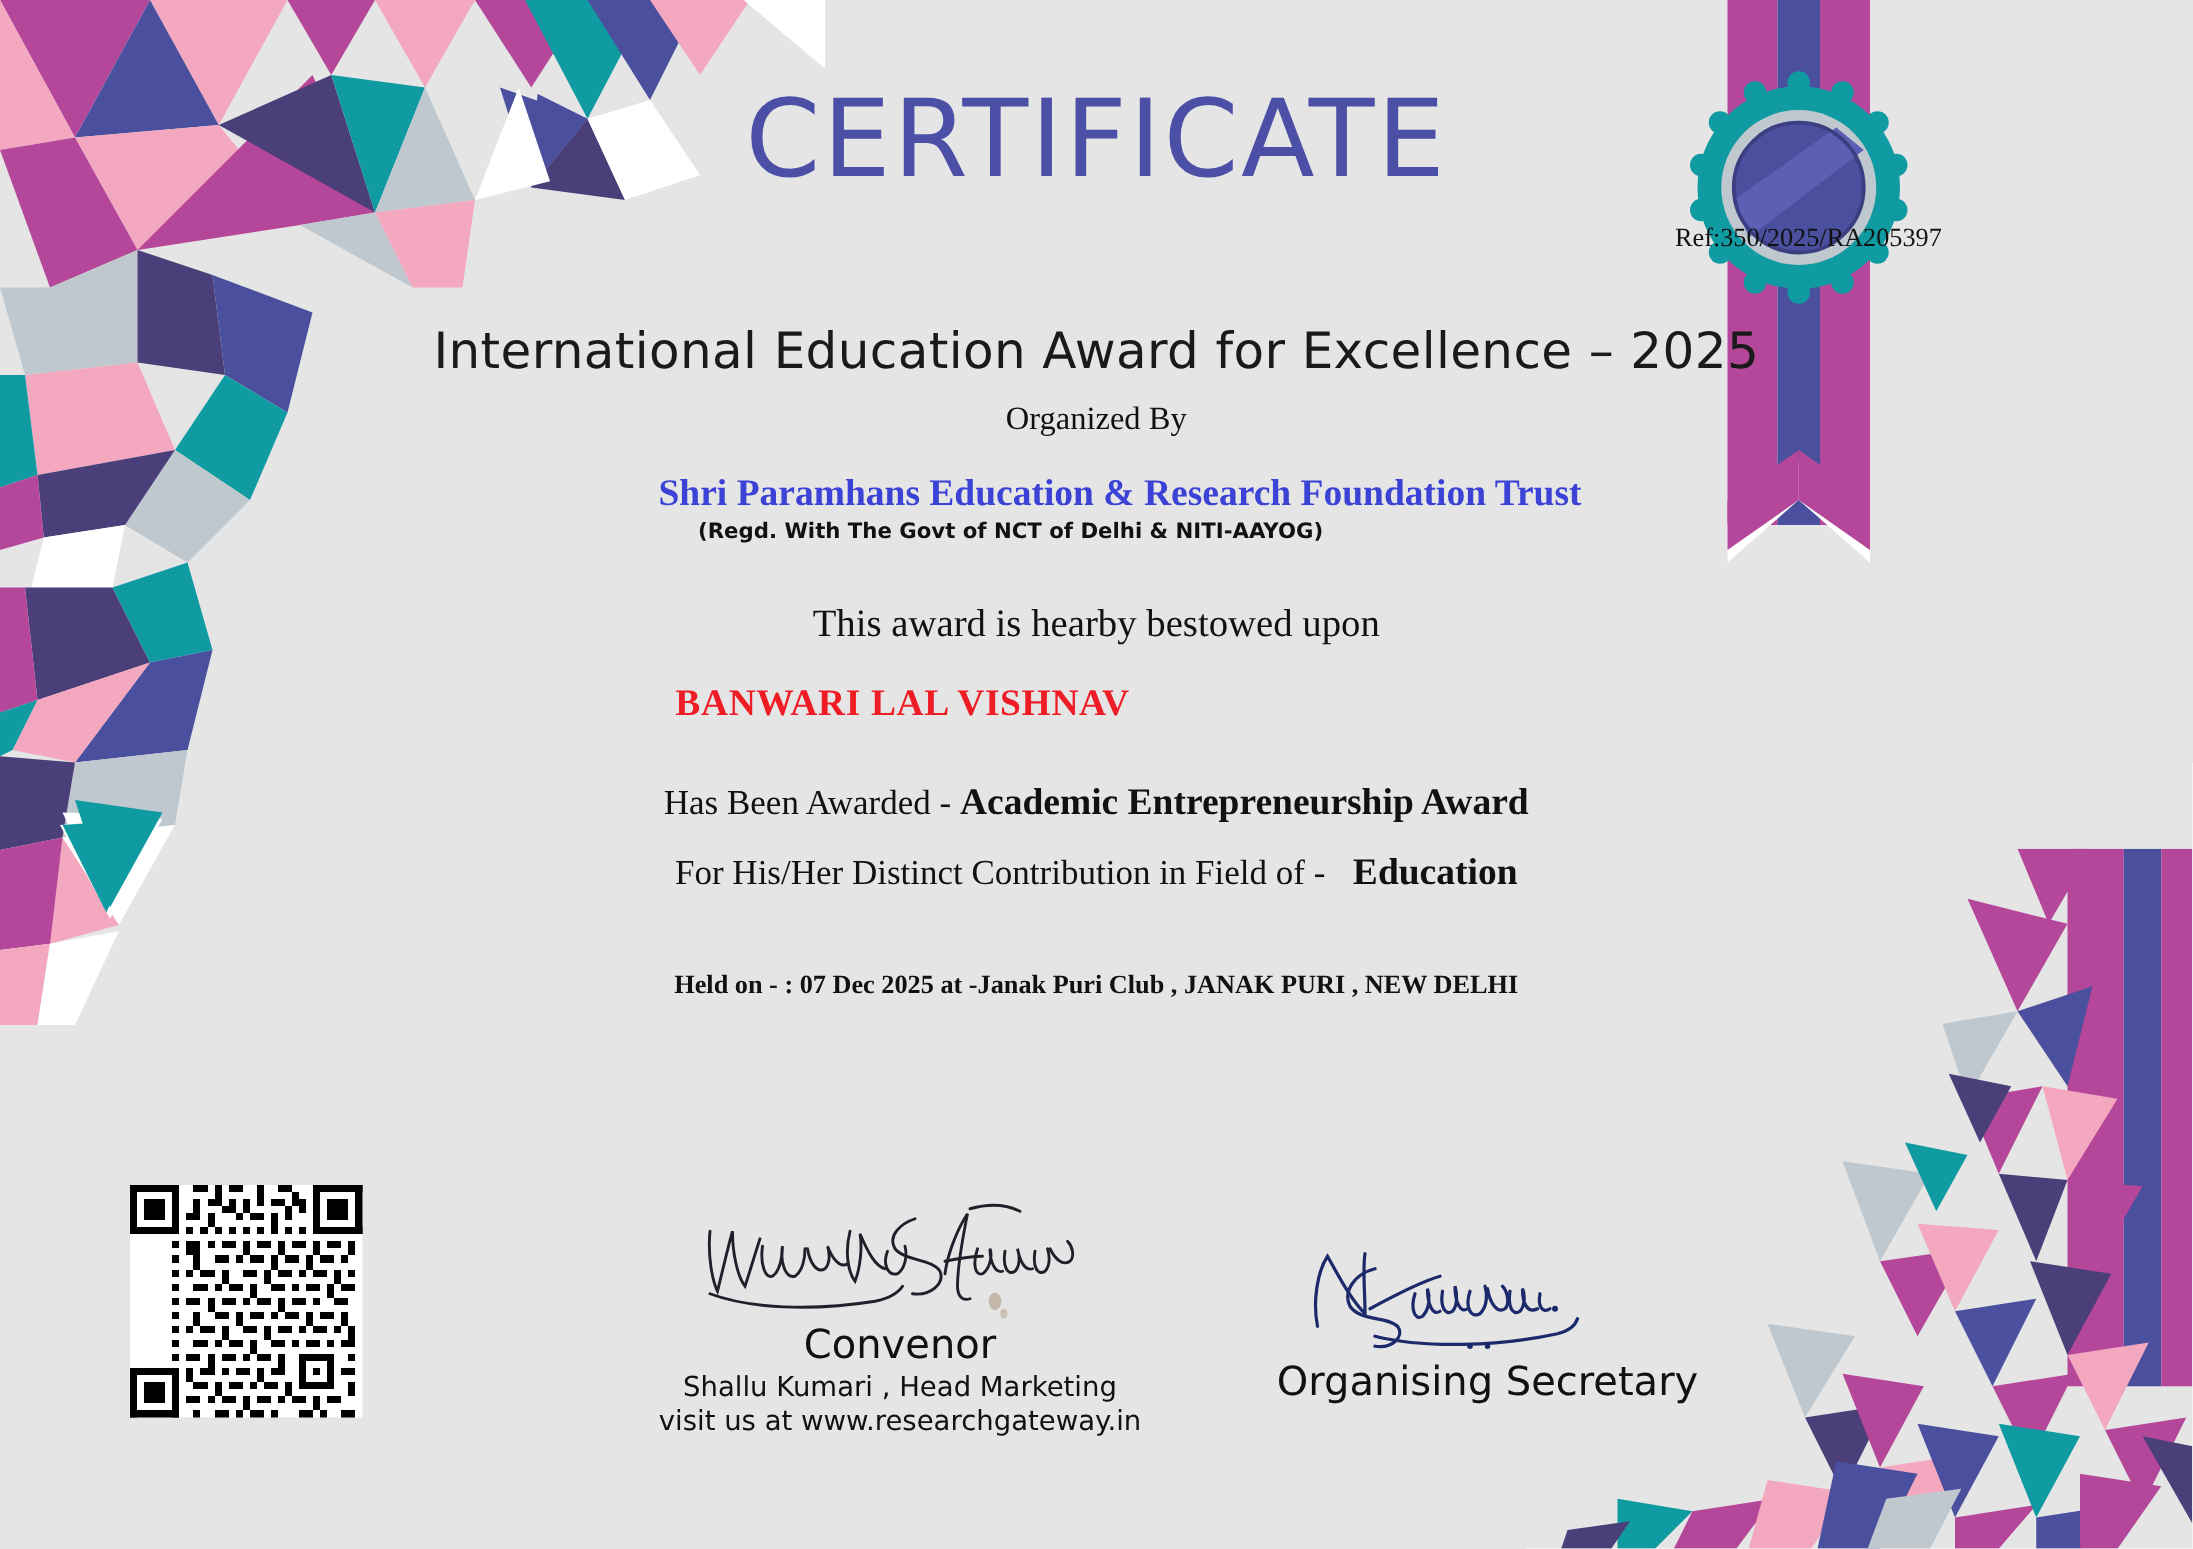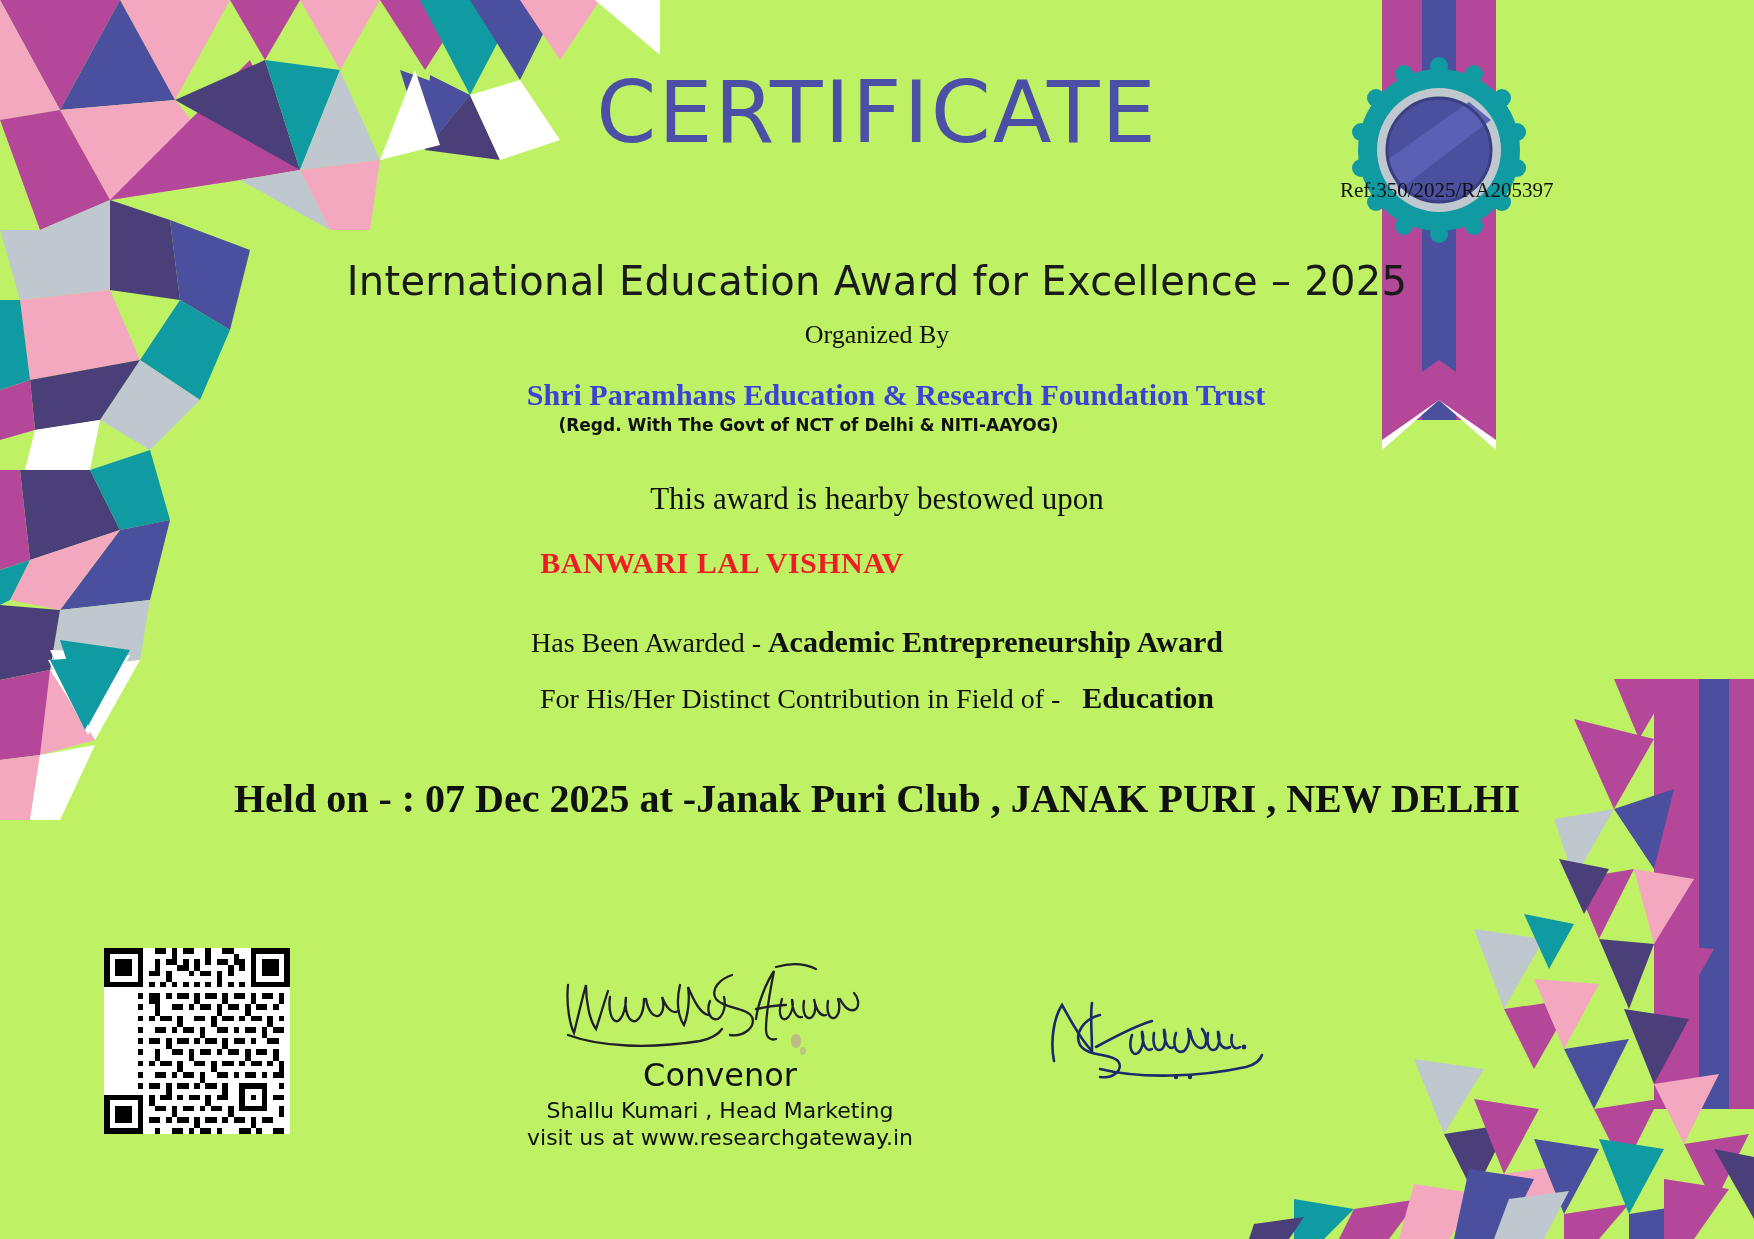--- a/index.html
+++ b/index.html
@@ -8,21 +8,21 @@
     background: #ffffff;
   }
   body {
     font-family: "Liberation Serif", serif;
   }
   .certificate {
     position: relative;
     width: 1754px;
     height: 1239px;
     overflow: hidden;
-    background: #bef264;
+    background: #e5e5e5;
   }
 
   
   .deco {
     position: absolute;
     pointer-events: none;
   }
   .deco svg { display: block; }
 
   .deco-tl { left: 0; top: 0; }
@@ -135,21 +135,21 @@
     font-weight: bold;
     font-size: 30px;
     margin-left: 22px;
   }
   .held-line {
     position: absolute;
     top: 775px;
     left: 0;
     width: 1754px;
     text-align: center;
-    font-size: 40px;
+    font-size: 21px;
     font-weight: bold;
     color: #111;
   }
 
   
   .qr {
     position: absolute;
     left: 104px;
     top: 948px;
     width: 186px;
@@ -589,15 +589,16 @@
         <path d="M168,48 C166,60 170,68 176,64 C180,60 180,50 178,46 C178,58 182,66 190,62"></path>
         <path d="M192,50 C190,60 194,66 200,62"></path>
         <path d="M60,84 C100,94 160,92 206,82 C214,80 220,76 222,70"></path>
       </g>
       <g fill="#1c2a6b">
         <circle cx="136" cy="92" r="2.2"></circle>
         <circle cx="150" cy="92" r="2.2"></circle>
         <circle cx="204" cy="62" r="2.4"></circle>
       </g>
     </svg>
+    <div class="sig-role">Organising Secretary</div>
   </div>
 
 </div>
 
 </body></html>

